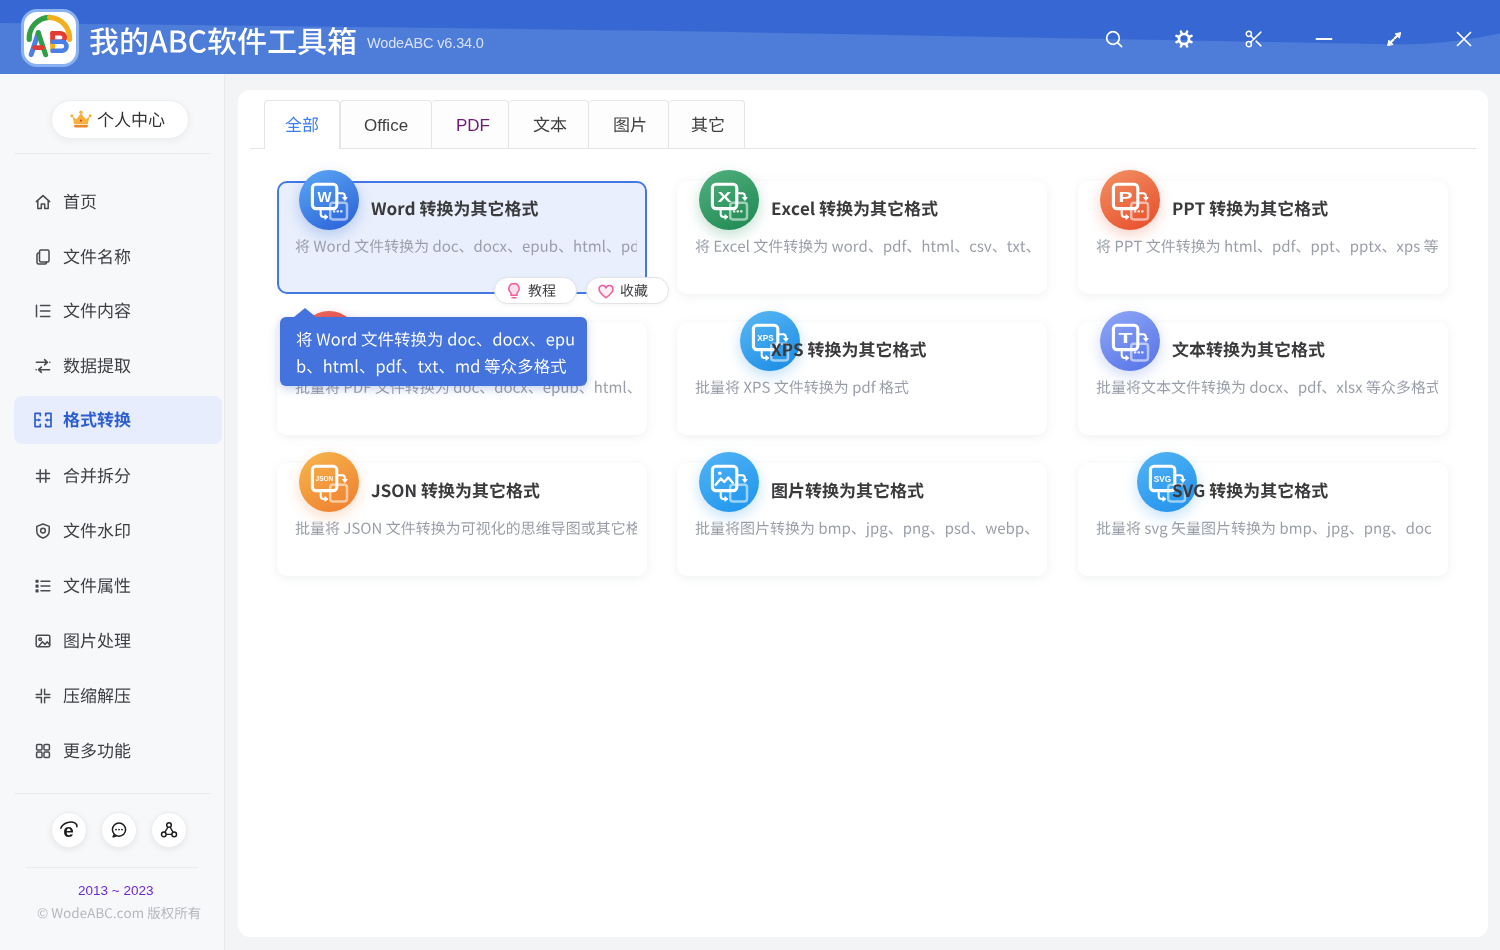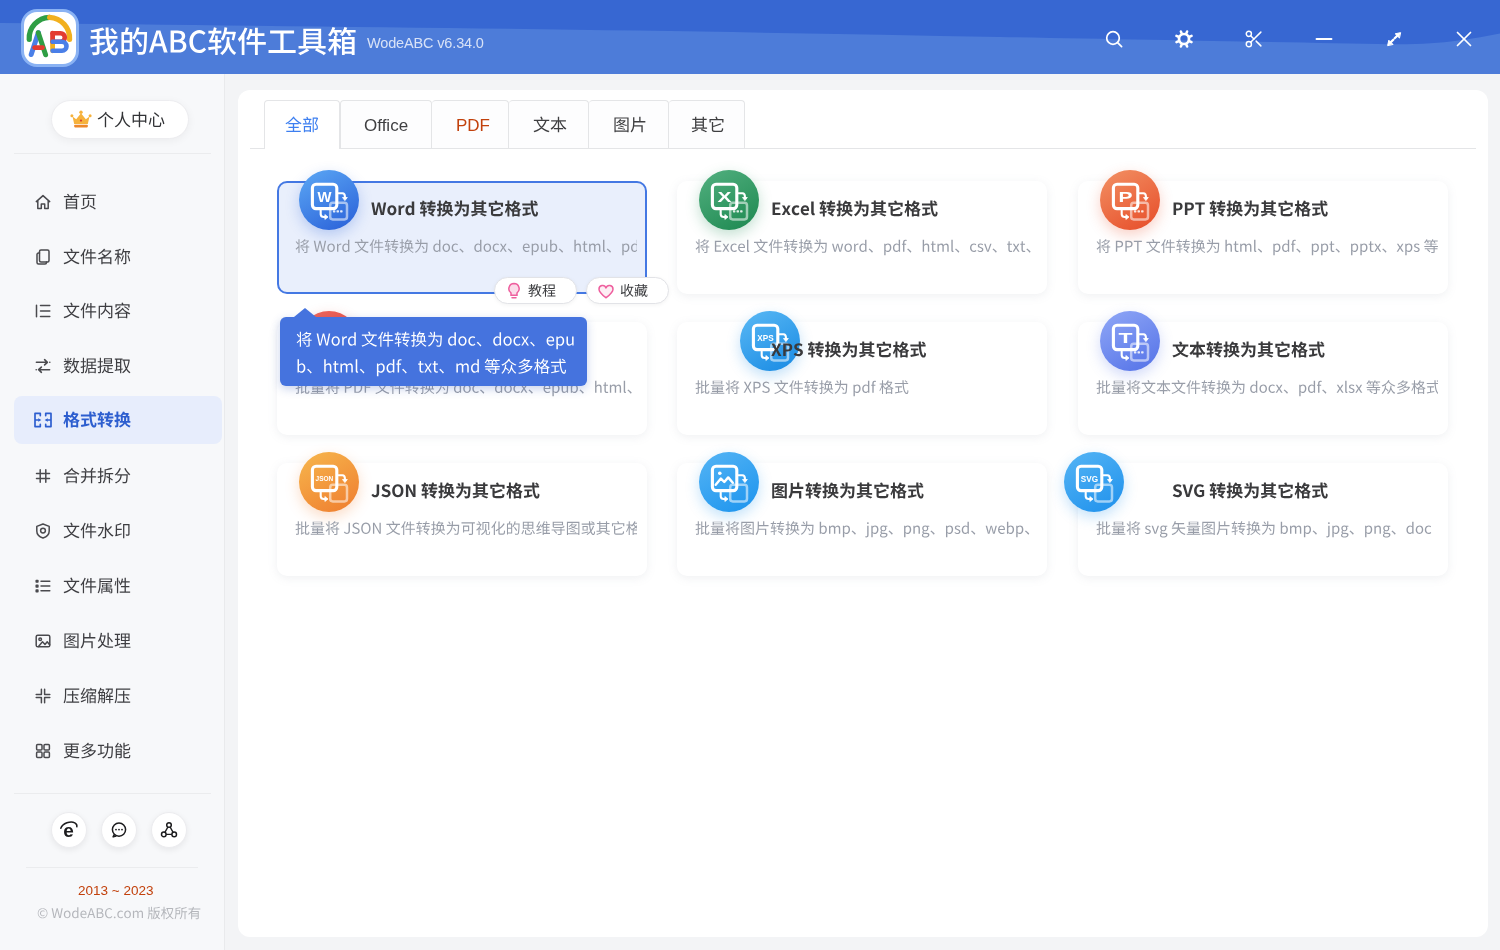--- a/index.html
+++ b/index.html
@@ -126,31 +126,31 @@
     <circle cx="8" cy="10.6" r="0.9" fill="#1c1c1e"></circle>
     <circle cx="11" cy="10.6" r="0.9" fill="#1c1c1e"></circle>
     <circle cx="14" cy="10.6" r="0.9" fill="#1c1c1e"></circle>
   </svg>
 <svg width="22" height="22" style="left:158px;top:819px">
     <circle cx="11" cy="6" r="2.3" fill="none" stroke="#1c1c1e" stroke-width="1.5"></circle>
     <circle cx="5.8" cy="15.4" r="2.3" fill="none" stroke="#1c1c1e" stroke-width="1.5"></circle>
     <circle cx="16.2" cy="15.4" r="2.3" fill="none" stroke="#1c1c1e" stroke-width="1.5"></circle>
     <path d="M9.9,8 L6.9,13.4 M12.1,8 L15.1,13.4 M8.1,15.4 H13.9" stroke="#1c1c1e" stroke-width="1.4"></path>
   </svg>
-<span class="lat" style="left:78px;top:883px;font-size:13.5px;color:#c2410c">2013 ~ 2023</span>
+<span class="lat" style="left:78px;top:883px;font-size:13.5px;color:#6d28d9">2013 ~ 2023</span>
 <div style="left:238px;top:90px;width:1250px;height:847px;background:#fff;border-radius:12px"></div>
 <div style="left:340px;top:100px;width:92px;height:48px;background:#fdfdfe;border:1px solid #e4e5e7;border-bottom:none;border-left:1px solid #e4e5e7;border-radius:4px 4px 0 0"></div>
 <div style="left:432px;top:100px;width:77px;height:48px;background:#fdfdfe;border:1px solid #e4e5e7;border-bottom:none;border-left:none;border-radius:4px 4px 0 0"></div>
 <div style="left:509px;top:100px;width:80px;height:48px;background:#fdfdfe;border:1px solid #e4e5e7;border-bottom:none;border-left:none;border-radius:4px 4px 0 0"></div>
 <div style="left:589px;top:100px;width:80px;height:48px;background:#fdfdfe;border:1px solid #e4e5e7;border-bottom:none;border-left:none;border-radius:4px 4px 0 0"></div>
 <div style="left:669px;top:100px;width:76px;height:48px;background:#fdfdfe;border:1px solid #e4e5e7;border-bottom:none;border-left:none;border-radius:4px 4px 0 0"></div>
 <div style="left:250px;top:148px;width:1226px;height:1px;background:#e4e5e7"></div>
 <div style="left:264px;top:100px;width:76px;height:49px;background:#fff;border:1px solid #e4e5e7;border-bottom:none;border-radius:4px 4px 0 0"></div>
 <span class="lat" style="left:364px;top:116px;font-size:17px;color:#3f3f41">Office</span>
-<span class="lat" style="left:456px;top:116px;font-size:17px;color:#c2410c">PDF</span>
+<span class="lat" style="left:456px;top:116px;font-size:17px;color:#701a75">PDF</span>
 <div style="left:277px;top:181px;width:370px;height:113px;background:#e9effc;border:2px solid #4478e3;border-radius:10px"></div>
 <div class="cic" style="left:299px;top:170px;background:linear-gradient(150deg,#57a1f2 10%,#2b62d9 95%);box-shadow:0 5px 14px #2b62d944">
     <svg width="60" height="60">
       <g transform="translate(0,1)">
         <rect x="13.4" y="13.2" width="24.4" height="24.4" rx="3.6" fill="none" stroke="#fff" stroke-width="3.1"></rect>
         <rect x="31.2" y="31.8" width="16.8" height="16.6" rx="2.6" fill="none" stroke="rgba(255,255,255,.55)" stroke-width="2.5"></rect>
         <path d="M39.4,22.3 H43.4 Q45.9,22.5 45.9,25.4 V26.6" fill="none" stroke="#fff" stroke-width="2.1" stroke-linecap="round"></path>
         <path d="M43.5,26.5 L45.9,29.6 L48.3,26.5 Z" fill="#fff" stroke="#fff" stroke-width="0.8" stroke-linejoin="round"></path>
         <path d="M21.7,39.4 V43.4 Q21.9,46 24.8,46 H26 " fill="none" stroke="#fff" stroke-width="2.1" stroke-linecap="round"></path>
         <path d="M25.9,43.6 L29,46 L25.9,48.4 Z" fill="#fff" stroke="#fff" stroke-width="0.8" stroke-linejoin="round"></path>
@@ -276,21 +276,21 @@
         <path d="M39.4,22.3 H43.4 Q45.9,22.5 45.9,25.4 V26.6" fill="none" stroke="#fff" stroke-width="2.1" stroke-linecap="round"></path>
         <path d="M43.5,26.5 L45.9,29.6 L48.3,26.5 Z" fill="#fff" stroke="#fff" stroke-width="0.8" stroke-linejoin="round"></path>
         <path d="M21.7,39.4 V43.4 Q21.9,46 24.8,46 H26 " fill="none" stroke="#fff" stroke-width="2.1" stroke-linecap="round"></path>
         <path d="M25.9,43.6 L29,46 L25.9,48.4 Z" fill="#fff" stroke="#fff" stroke-width="0.8" stroke-linejoin="round"></path>
         <circle cx="20.8" cy="20.3" r="1.8" fill="#fff"></circle>
         <path d="M16.7,31.8 l5.2,-6.2 3.4,3.4 3.9,-4.6 4.6,5.4" fill="none" stroke="#fff" stroke-width="2.4" stroke-linecap="round" stroke-linejoin="round"></path>
       </g>
     </svg>
   </div>
 <div style="left:1078px;top:463px;width:370px;height:113px;background:#fff;border-radius:10px;box-shadow:0 2px 10px rgba(130,140,155,.13)"></div>
-<div class="cic" style="left:1064px;top:452px;background:linear-gradient(150deg,#4fb1f4 10%,#2192ec 95%);box-shadow:0 5px 14px #2192ec44">
+<div class="cic" style="left:1137px;top:452px;background:linear-gradient(150deg,#4fb1f4 10%,#2192ec 95%);box-shadow:0 5px 14px #2192ec44">
     <svg width="60" height="60">
       <g transform="translate(0,1)">
         <rect x="13.4" y="13.2" width="24.4" height="24.4" rx="3.6" fill="none" stroke="#fff" stroke-width="3.1"></rect>
         <rect x="31.2" y="31.8" width="16.8" height="16.6" rx="2.6" fill="none" stroke="rgba(255,255,255,.55)" stroke-width="2.5"></rect>
         <path d="M39.4,22.3 H43.4 Q45.9,22.5 45.9,25.4 V26.6" fill="none" stroke="#fff" stroke-width="2.1" stroke-linecap="round"></path>
         <path d="M43.5,26.5 L45.9,29.6 L48.3,26.5 Z" fill="#fff" stroke="#fff" stroke-width="0.8" stroke-linejoin="round"></path>
         <path d="M21.7,39.4 V43.4 Q21.9,46 24.8,46 H26 " fill="none" stroke="#fff" stroke-width="2.1" stroke-linecap="round"></path>
         <path d="M25.9,43.6 L29,46 L25.9,48.4 Z" fill="#fff" stroke="#fff" stroke-width="0.8" stroke-linejoin="round"></path>
         <text x="25.4" y="28.6" font-family="Liberation Sans,sans-serif" font-size="8.2" font-weight="bold" text-anchor="middle" fill="#fff">SVG</text>
       </g>

